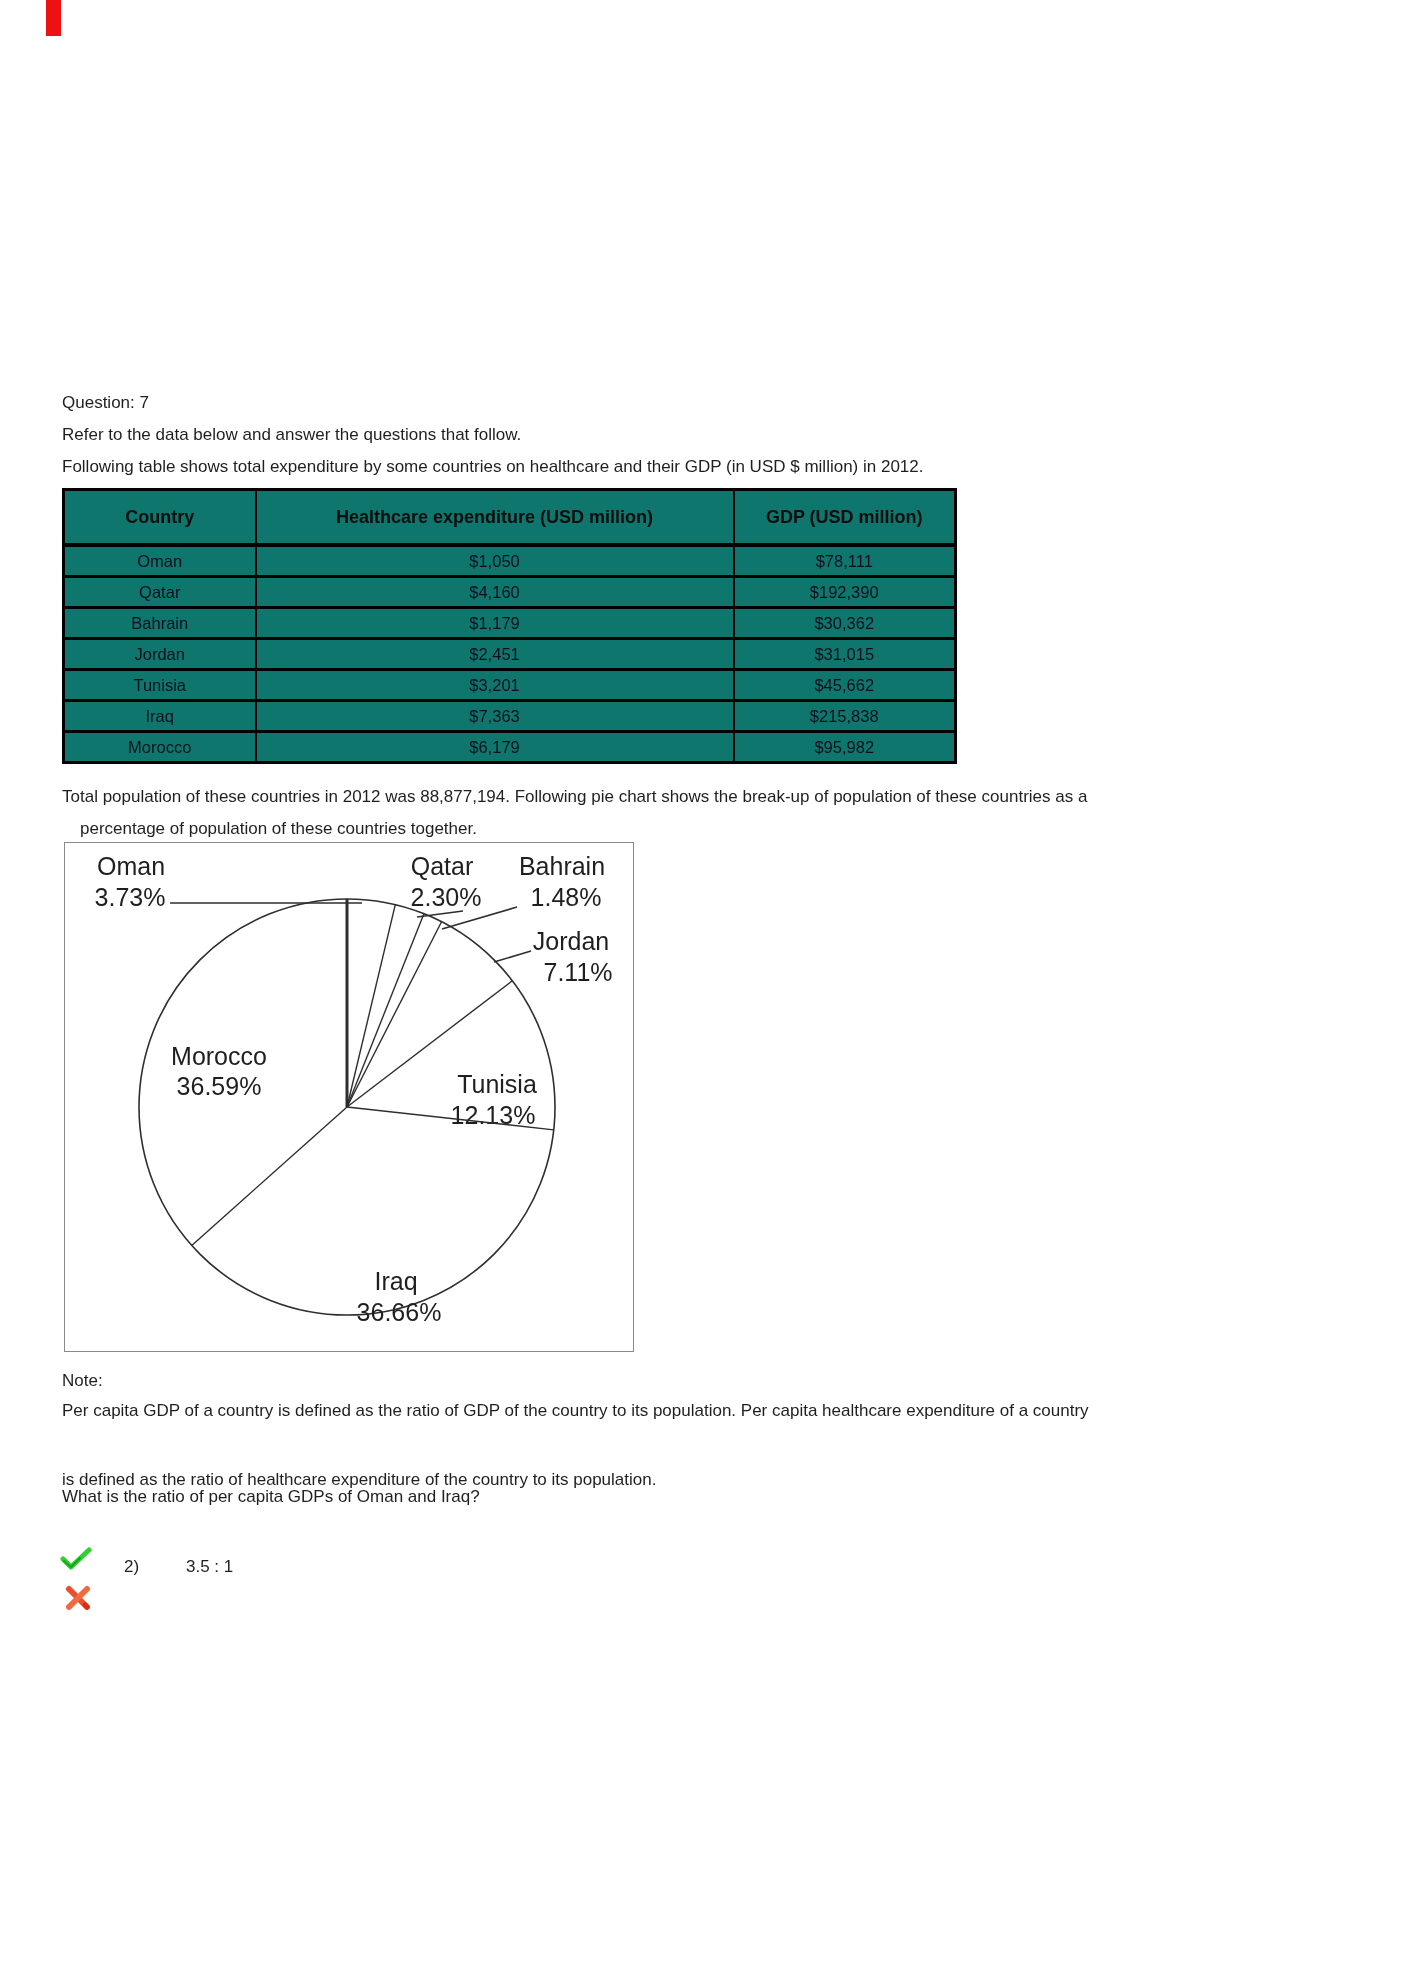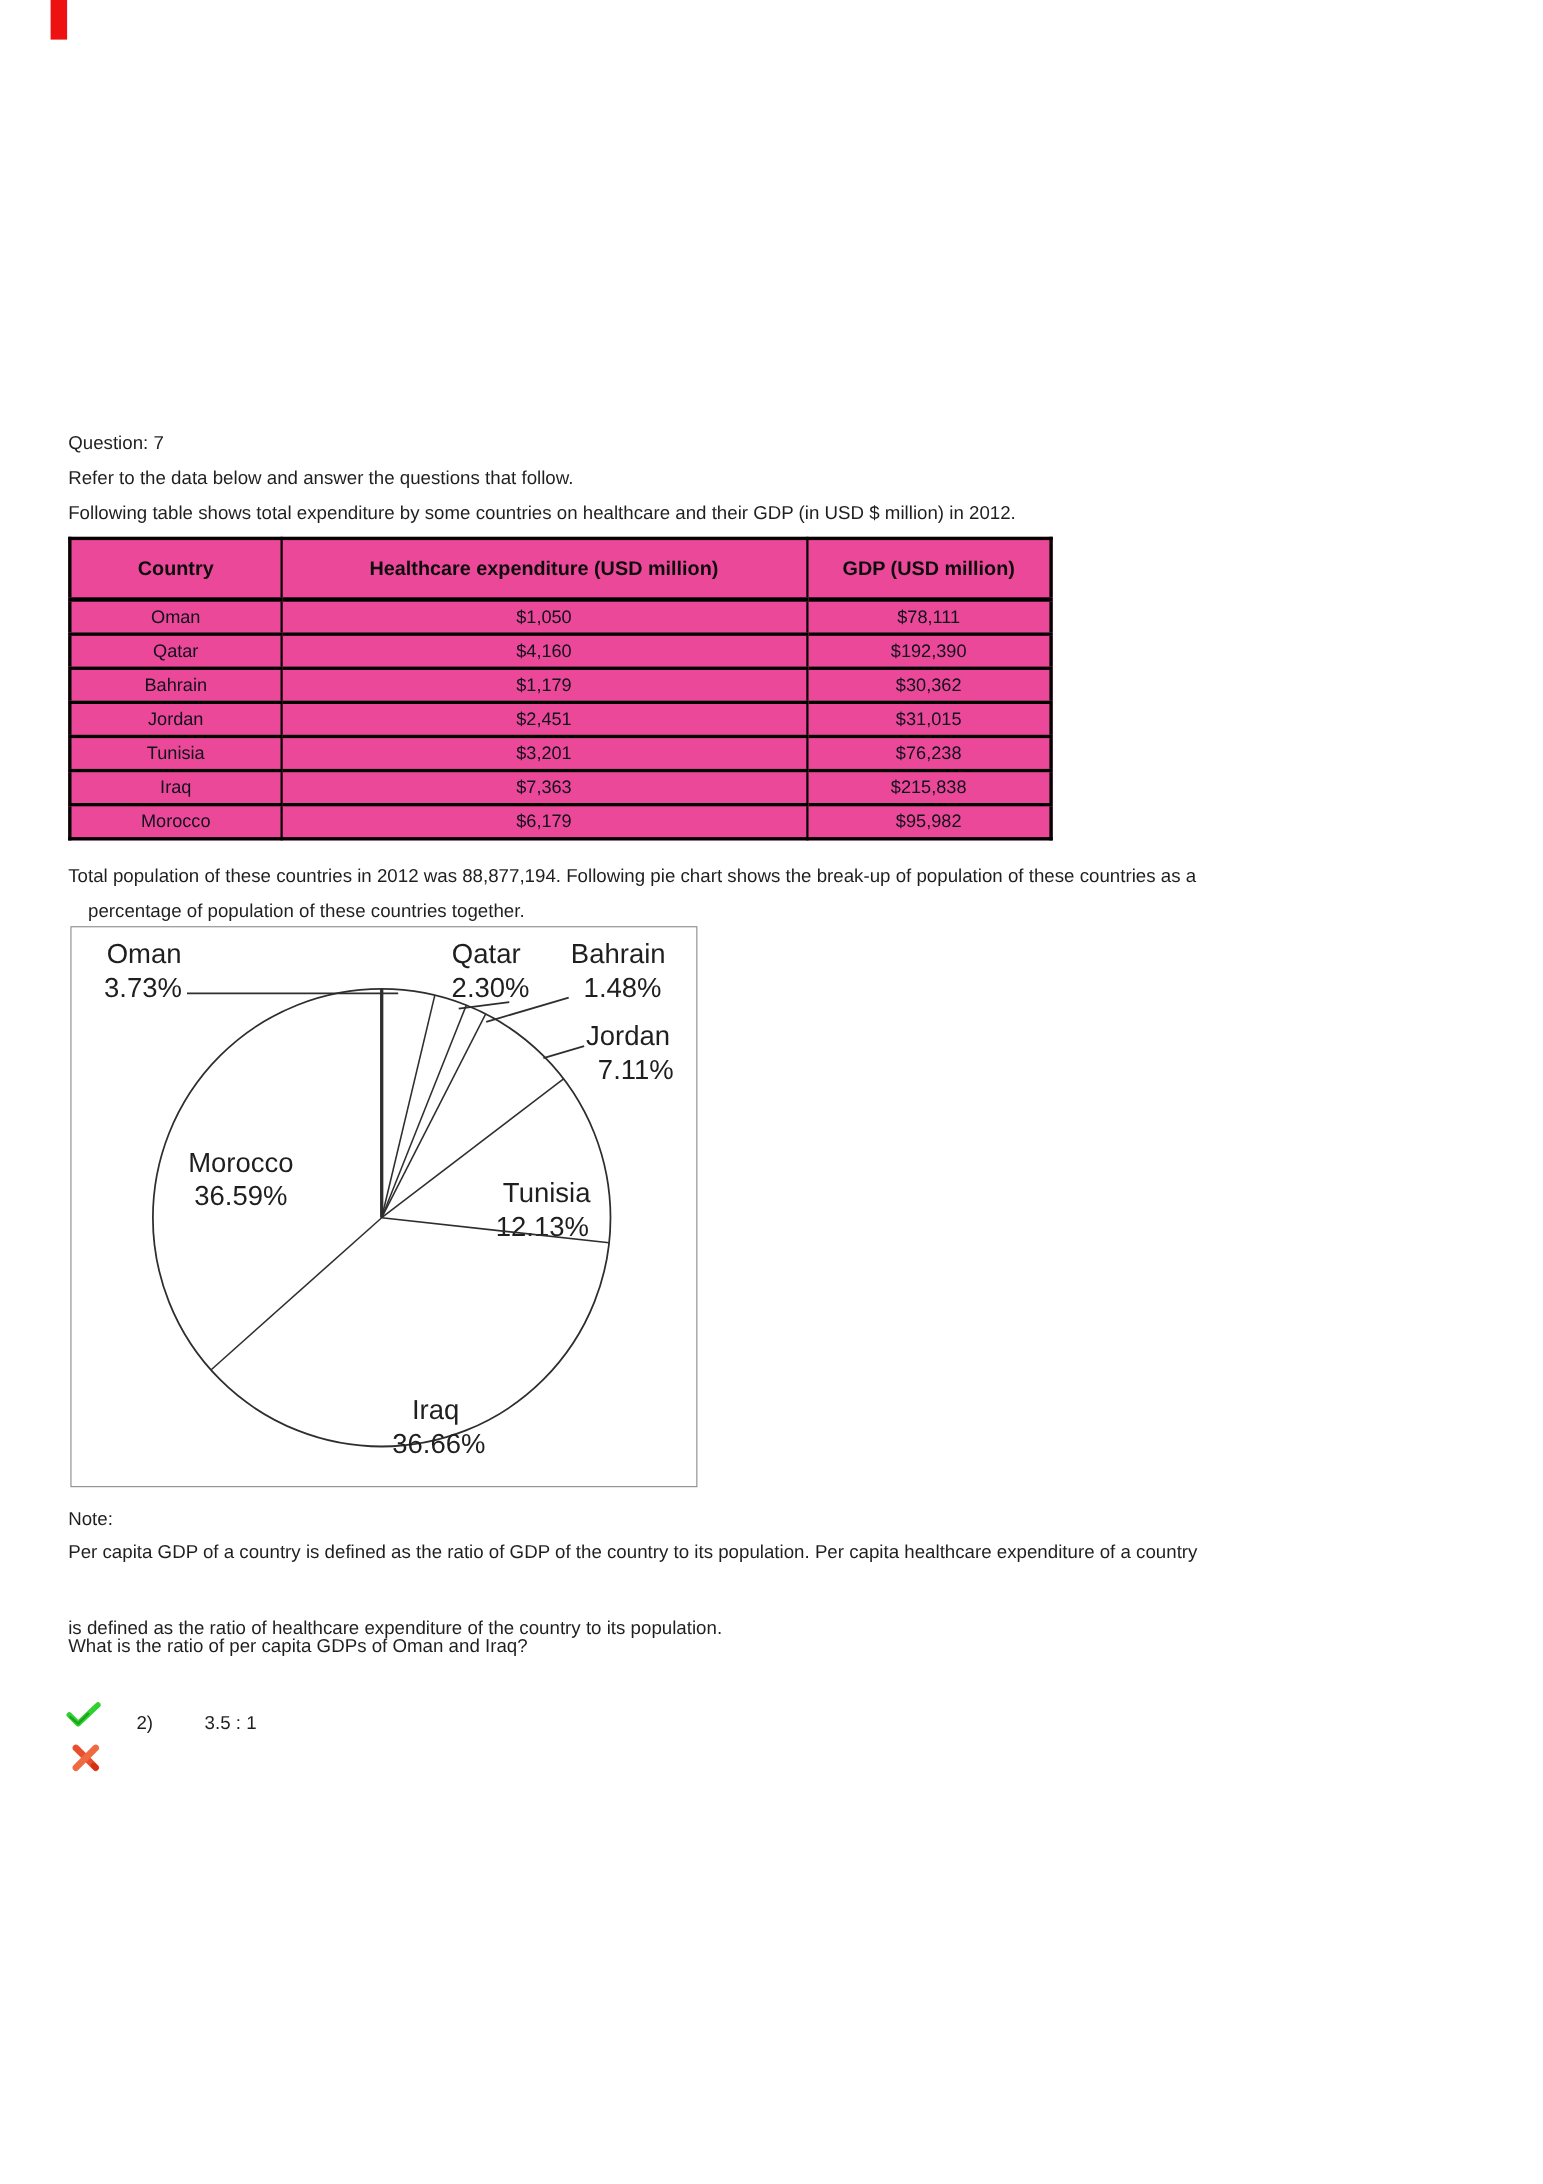--- a/index.html
+++ b/index.html
@@ -17,21 +17,21 @@
   #q-intro{left:62px;top:424px;}
   #q-caption{left:62px;top:456px;}
   #pop-line1{left:62px;top:786px;}
   #pop-line2{left:80px;top:818px;}
   #note-label{left:62px;top:1370px;}
   #note-line1{left:62px;top:1400px;}
   #note-line2{left:62px;top:1432px;margin-top:37px;}
   #question-text{left:62px;top:1486px;}
   
   #data-table-wrap{left:62px;top:488px;}
-  table.data{border-collapse:collapse;table-layout:fixed;background:#ec4899;}
+  table.data{border-collapse:collapse;table-layout:fixed;background:#0f766e;}
   table.data{border:3px solid #000;}
   table.data th{
     border:2px solid #000;border-bottom:4px solid #000;
     font-size:18px;font-weight:bold;text-align:center;color:#0d0d0d;
     height:52px;padding:0 6px;
   }
   table.data td{
     border:2px solid #000;border-top:3px solid #000;
     font-size:16.5px;text-align:center;color:#10101c;
     height:28px;padding:0 4px;
@@ -89,21 +89,21 @@
           <td>$30,362</td>
         </tr>
         <tr>
           <td>Jordan</td>
           <td>$2,451</td>
           <td>$31,015</td>
         </tr>
         <tr>
           <td>Tunisia</td>
           <td>$3,201</td>
-          <td>$76,238</td>
+          <td>$45,662</td>
         </tr>
         <tr>
           <td>Iraq</td>
           <td>$7,363</td>
           <td>$215,838</td>
         </tr>
         <tr>
           <td>Morocco</td>
           <td>$6,179</td>
           <td>$95,982</td>

